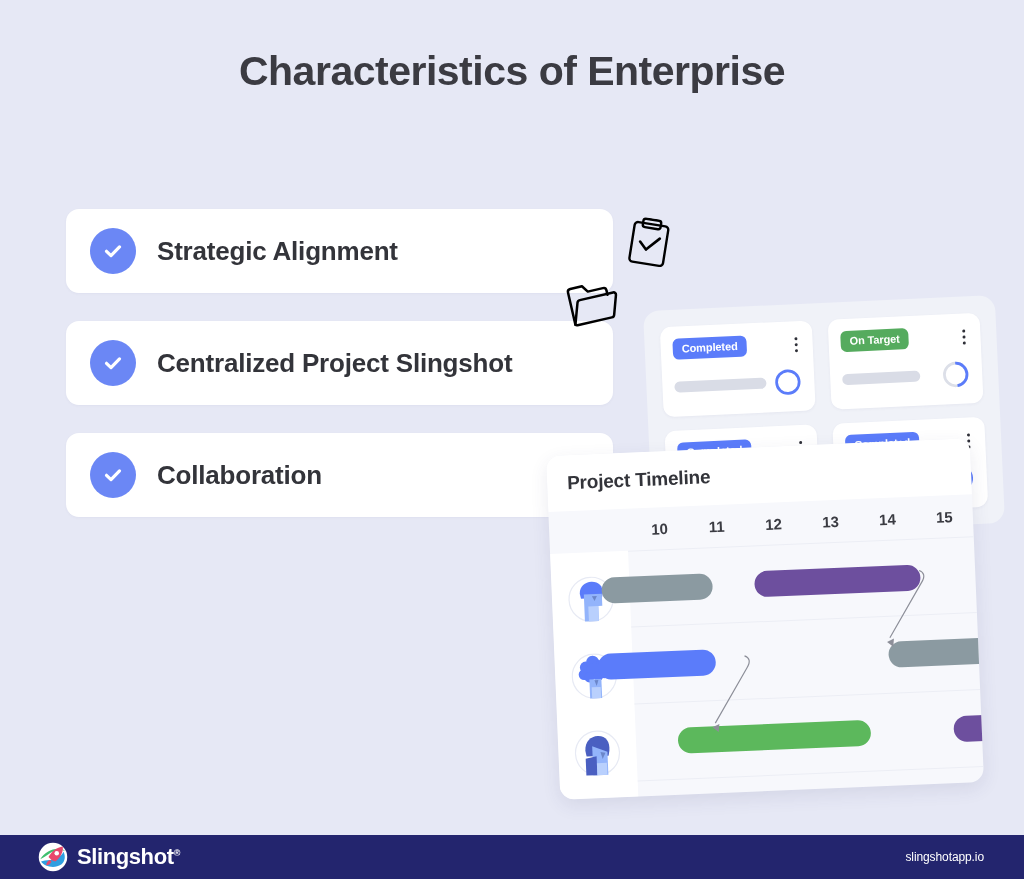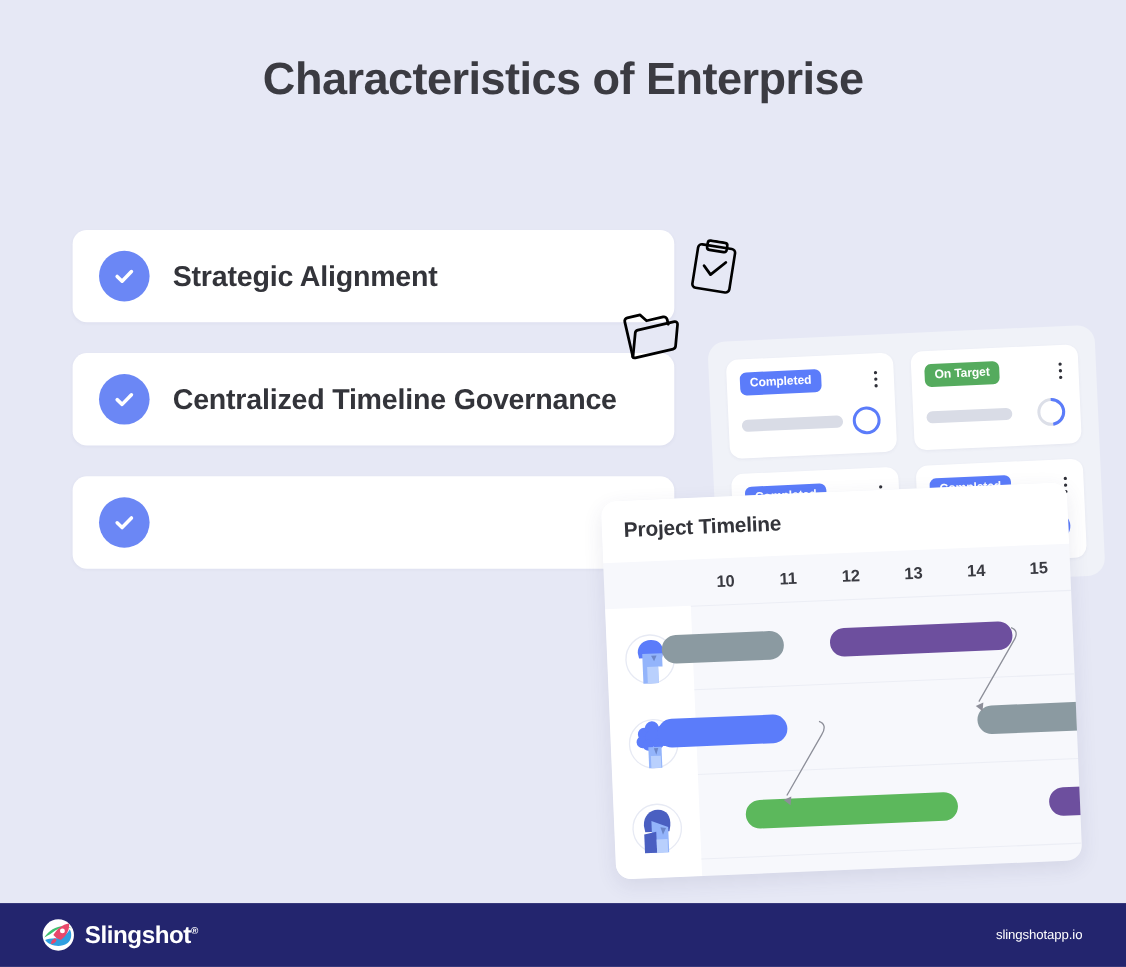--- a/index.html
+++ b/index.html
@@ -260,21 +260,21 @@
     inset: 0;
     pointer-events: none;
   }
 
   
   .footer {
     position: absolute;
     left: 0;
     bottom: 0;
     width: 1024px;
-    height: 58px;
+    height: 44px;
     background: #23256e;
     display: flex;
     align-items: center;
     justify-content: space-between;
     padding: 0 40px 0 38px;
     z-index: 20;
   }
   .brand {
     display: flex;
     align-items: center;
@@ -318,31 +318,32 @@
       </span>
       <span class="feature-label">Strategic Alignment</span>
     </div>
 
     <div class="feature-card">
       <span class="check-badge">
         <svg width="26" height="26" viewBox="0 0 26 26">
             <path d="M6.5 13.3 L11 17.6 L19.5 8.9" fill="none" stroke="#ffffff" stroke-width="3.2" stroke-linecap="round" stroke-linejoin="round"></path>
           </svg>
       </span>
-      <span class="feature-label">Centralized Timeline Governance</span>
+      <span class="feature-label">Centralized Project Slingshot</span>
     </div>
 
 
 
     <div class="feature-card">
       <span class="check-badge">
         <svg width="26" height="26" viewBox="0 0 26 26">
             <path d="M6.5 13.3 L11 17.6 L19.5 8.9" fill="none" stroke="#ffffff" stroke-width="3.2" stroke-linecap="round" stroke-linejoin="round"></path>
           </svg>
       </span>
+      <span class="feature-label">Collaboration</span>
     </div>
 
   </div>
 
   <div class="deco deco-clipboard">
     <svg width="42" height="50" viewBox="0 0 42 50">
       <rect x="4" y="6" width="34" height="40" rx="3.5" fill="none" stroke="#000000" stroke-width="2.4"></rect>
       <rect x="12" y="1.5" width="18" height="8.5" rx="2.5" fill="none" stroke="#000000" stroke-width="2.4"></rect>
       <path d="M12 25 L19 32 L31 19" fill="none" stroke="#000000" stroke-width="2.6" stroke-linecap="round" stroke-linejoin="round"></path>
     </svg>

